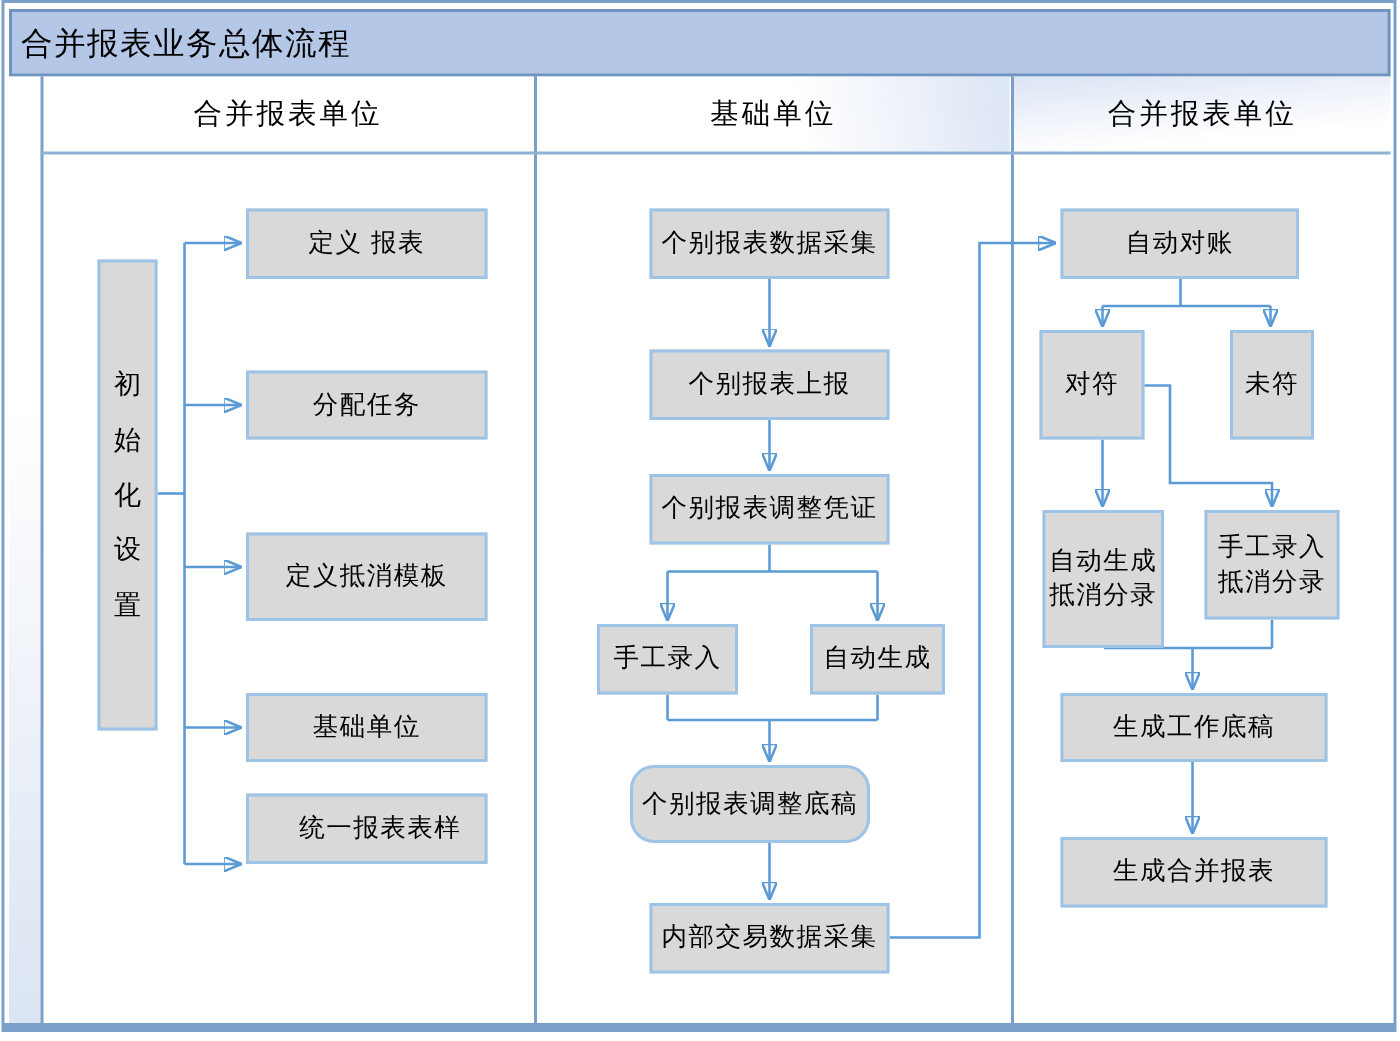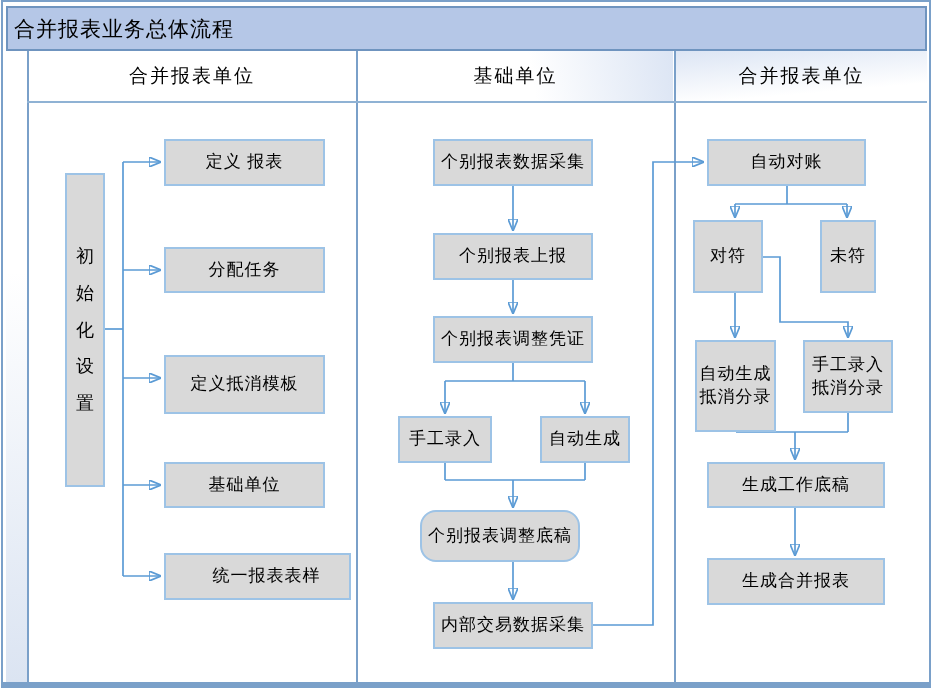--- a/index.html
+++ b/index.html
@@ -98,21 +98,21 @@
     </g>
   </svg>
 
   <div class="node vertical" style="left:65px;top:173px;width:40px;height:314px;">
     <span class="vtext">初始化设置</span>
   </div>
   <div class="node" style="left:164px;top:139px;width:161px;height:47px;">定义 报表</div>
   <div class="node" style="left:164px;top:247px;width:161px;height:46px;">分配任务</div>
   <div class="node" style="left:164px;top:355px;width:161px;height:59px;">定义抵消模板</div>
   <div class="node" style="left:164px;top:462px;width:161px;height:46px;">基础单位</div>
-  <div class="node" style="left:164px;top:553px;width:187px;height:47px;padding-left:20px;">统一报表表样</div>
+  <div class="node" style="left:164px;top:529px;width:161px;height:47px;padding-left:20px;">统一报表表样</div>
 
   <div class="node" style="left:433px;top:139px;width:160px;height:47px;">个别报表数据采集</div>
   <div class="node" style="left:433px;top:233px;width:160px;height:47px;">个别报表上报</div>
   <div class="node" style="left:433px;top:316px;width:160px;height:47px;">个别报表调整凭证</div>
   <div class="node" style="left:398px;top:416px;width:94px;height:47px;">手工录入</div>
   <div class="node" style="left:540px;top:416px;width:90px;height:47px;">自动生成</div>
   <div class="node" style="left:420px;top:510px;width:160px;height:52px;border-radius:16px;">个别报表调整底稿</div>
   <div class="node" style="left:433px;top:602px;width:160px;height:47px;">内部交易数据采集</div>
 
   <div class="node" style="left:707px;top:139px;width:159px;height:47px;">自动对账</div>

